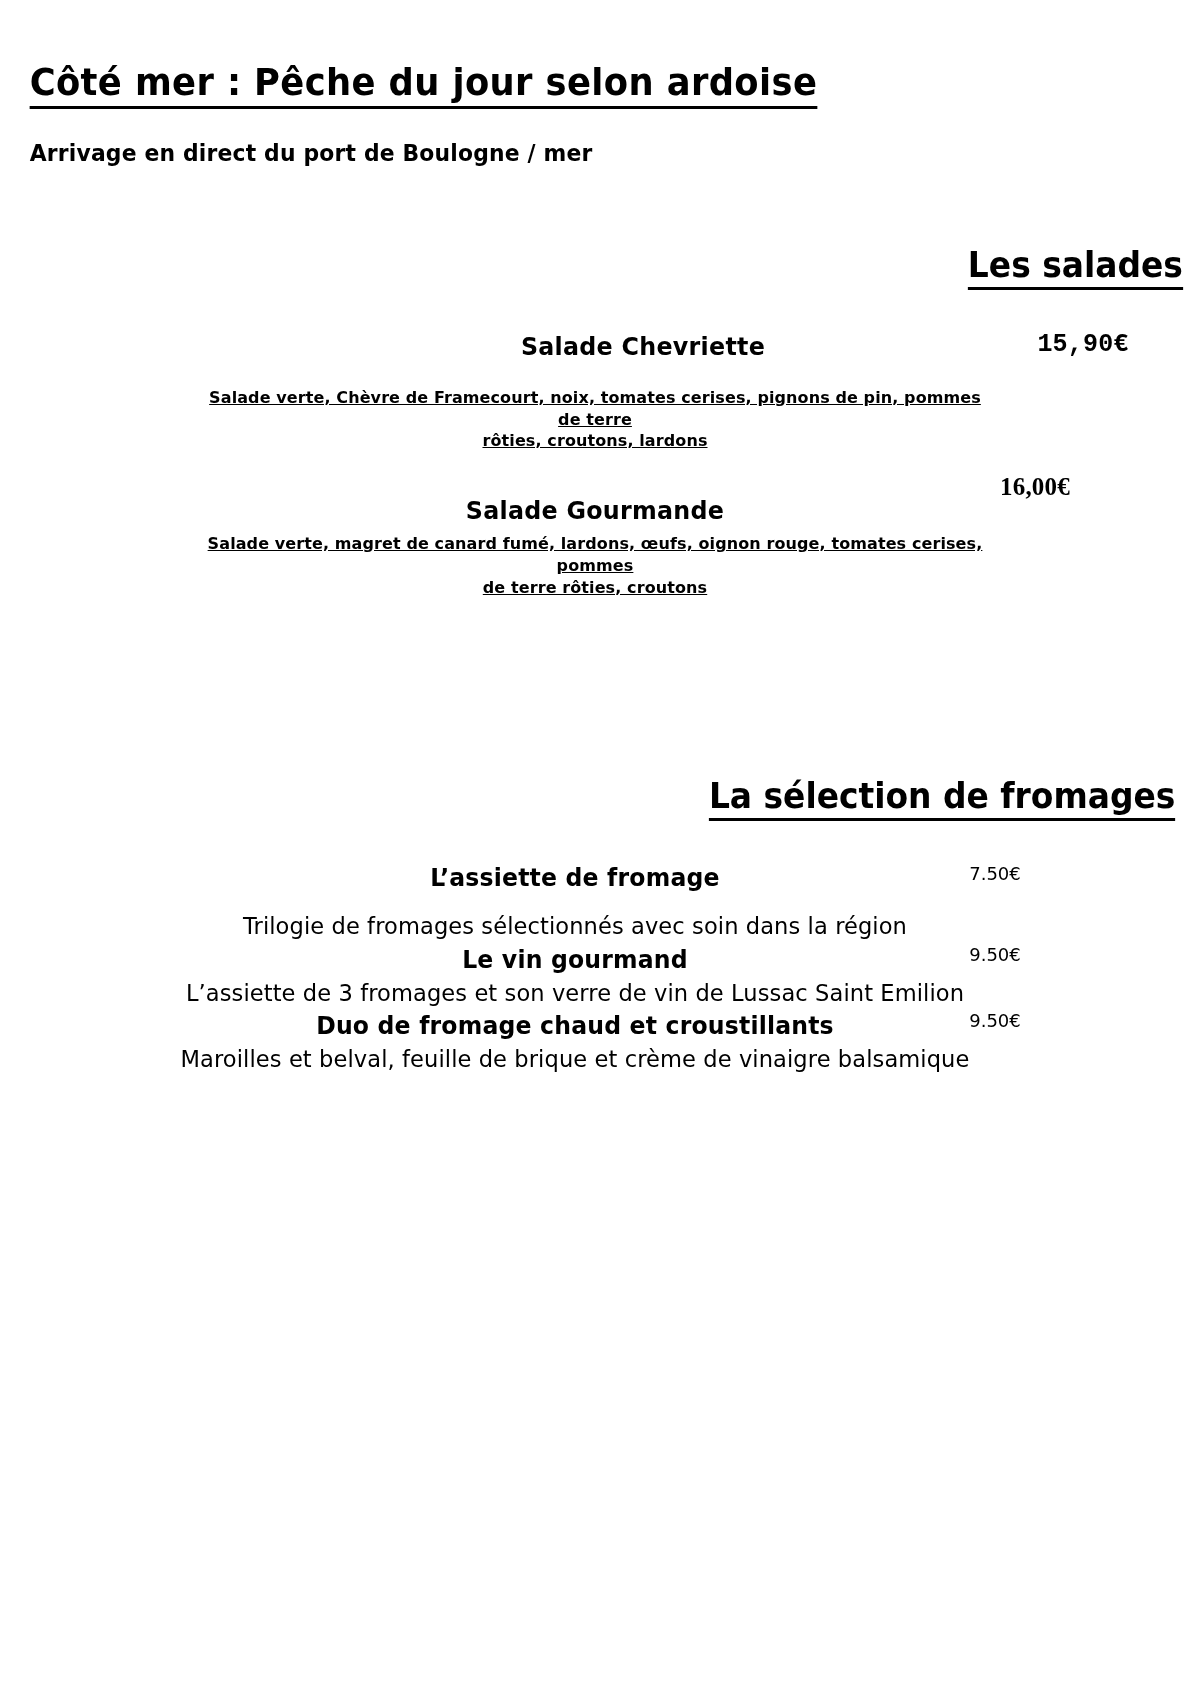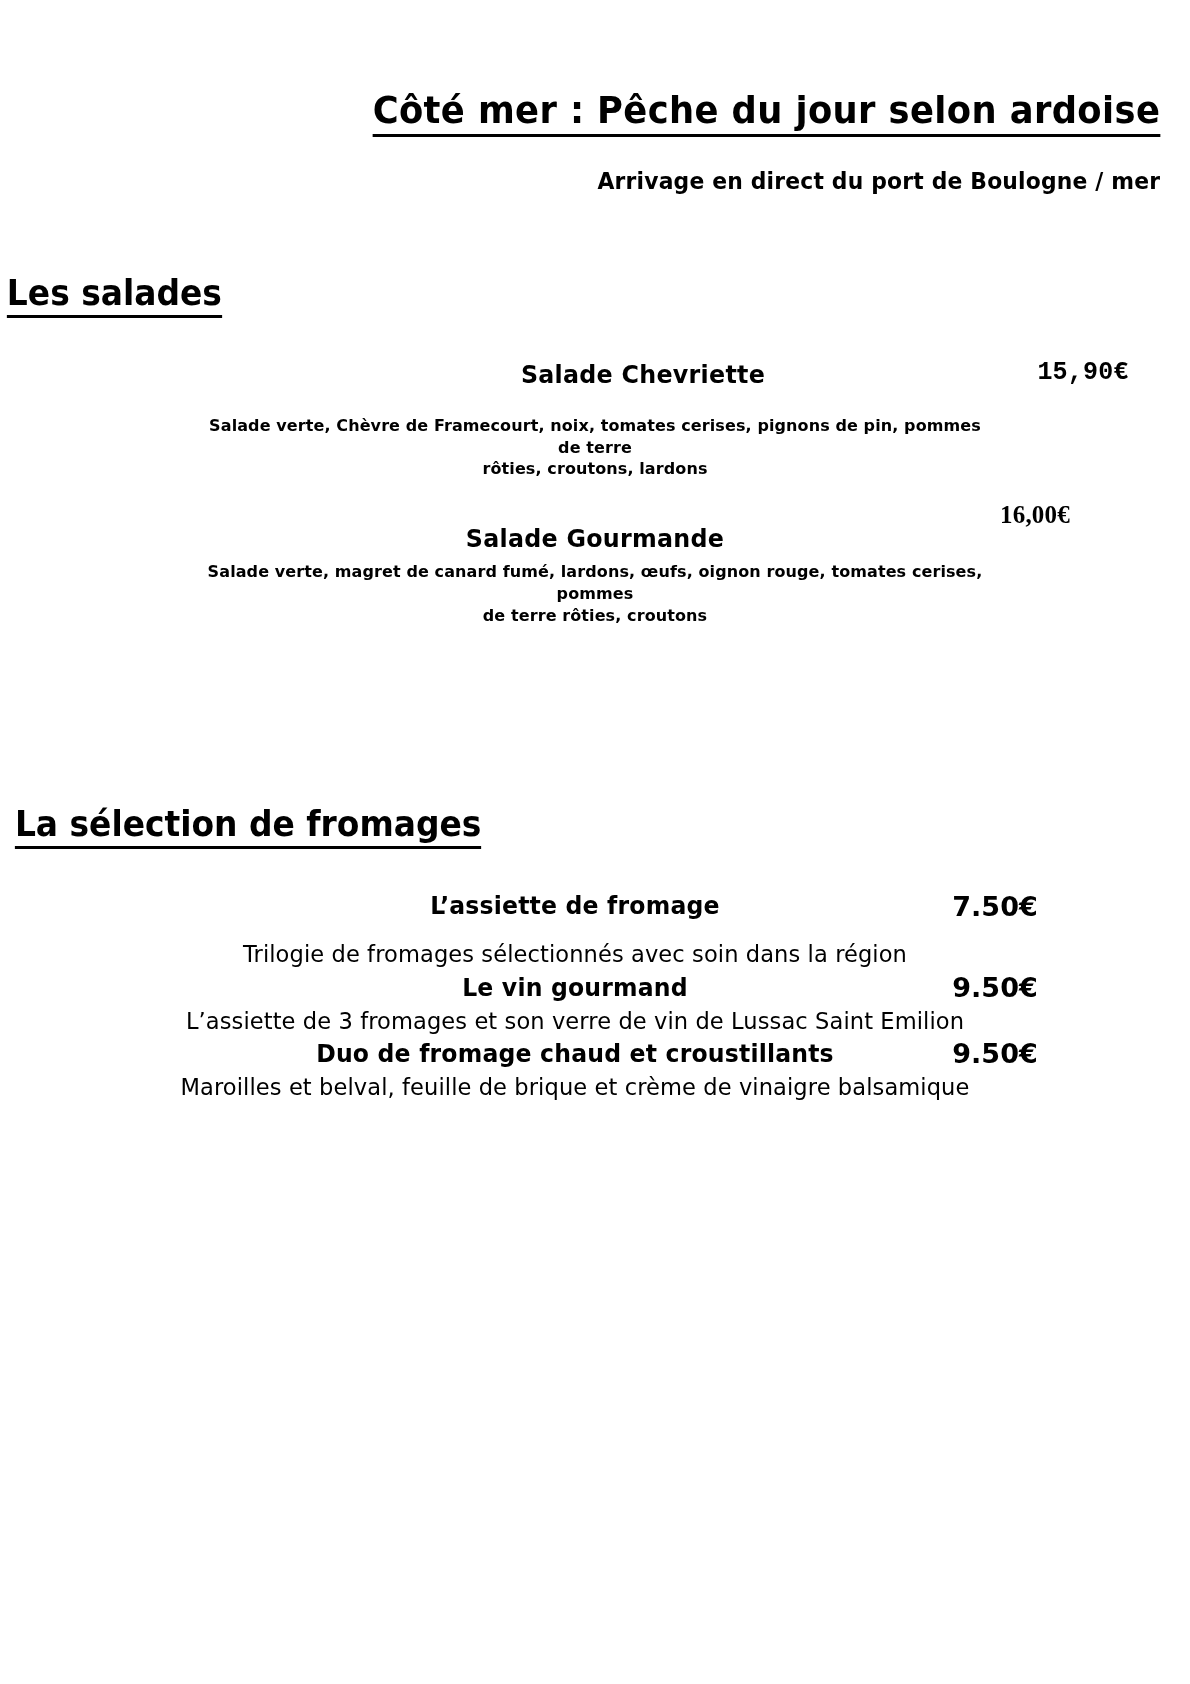--- a/index.html
+++ b/index.html
@@ -18,22 +18,22 @@
   }
   .page {
     width: 1190px;
     height: 1684px;
     position: relative;
     background: #ffffff;
   }
 
   
   .header-block {
-    margin-top: 88px;
-    text-align: right;
+    margin-top: 60px;
+    text-align: left;
   }
   .main-title {
     font-family: "DejaVu Sans", sans-serif;
     font-size: 38px;
     font-weight: bold;
     letter-spacing: 0.4px;
     display: inline-block;
     border-bottom: 3px solid #000;
     padding-bottom: 1px;
     line-height: 1.18;
@@ -42,21 +42,21 @@
   .subtitle {
     margin-top: 31px;
     font-size: 23px;
     font-weight: bold;
     letter-spacing: 0.2px;
     transform: scaleX(0.95);
   }
 
   
   .section-heading {
-    text-align: left;
+    text-align: right;
     margin: 0;
   }
   .section-heading .sh-text {
     display: inline-block;
     font-size: 35px;
     font-weight: bold;
     border-bottom: 3px solid #000;
     padding-bottom: 1px;
     transform: scaleX(0.94);
     line-height: 1.2;
@@ -100,21 +100,21 @@
     font-size: 25px;
     letter-spacing: 0.2px;
   }
   .salades .desc {
     font-size: 16.5px;
     letter-spacing: 0.1px;
     margin: 0 auto;
     transform: scaleX(0.97);
   }
   .salad-item { position: relative; }
-  .salad-item .desc-wrap { width: 820px; margin: 12px auto; }
+  .salad-item .desc-wrap { width: 820px; margin: 12px auto; text-decoration: underline; }
 
   #salad-0 .name-line { padding-top: 0px; padding-left: 48px; }
   #salad-0 .desc-wrap { margin-top: 26px; }
   #salad-1 { margin-top: 44px; }
   #salad-1 .desc-wrap { margin-top: 8px; }
   #salad-2 { margin-top: 48px; }
   #salad-2 .desc-wrap { margin-top: 8px; }
 
   #salad-0 .price { top: -2px; font-family: Liberation Mono, monospace; }
   #salad-1 .price { top: -23px; font-family: Liberation Serif, serif; }
@@ -131,22 +131,22 @@
     letter-spacing: 0.2px;
     transform: scaleX(0.98);
   }
   .fromages .desc {
     font-size: 23px;
     font-weight: normal;
     letter-spacing: 0.1px;
     transform: scaleX(0.98);
   }
   .fromages .price {
-    font-size: 27px;
-    font-weight: bold;
+    font-size: 18px;
+    font-weight: normal;
   }
   .fromage-line { position: relative; width: 1150px; }
   #fro-name-0 { margin-top: 0px; }
   #fro-desc-0 { margin-top: 19px; }
   #fro-name-1 { margin-top: 4px; }
   #fro-desc-1 { margin-top: 4px; }
   #fro-name-2 { margin-top: 4px; }
   #fro-desc-2 { margin-top: 4px; }
 
   #fro-price-0 { top: -1px; }

